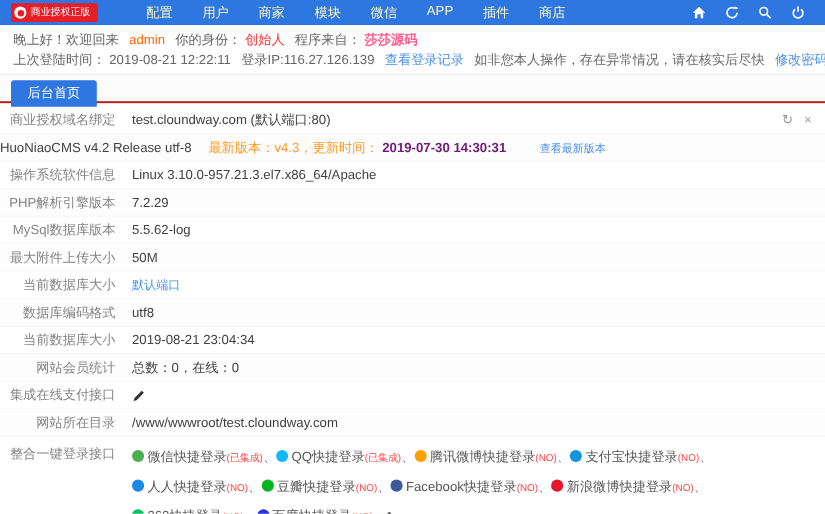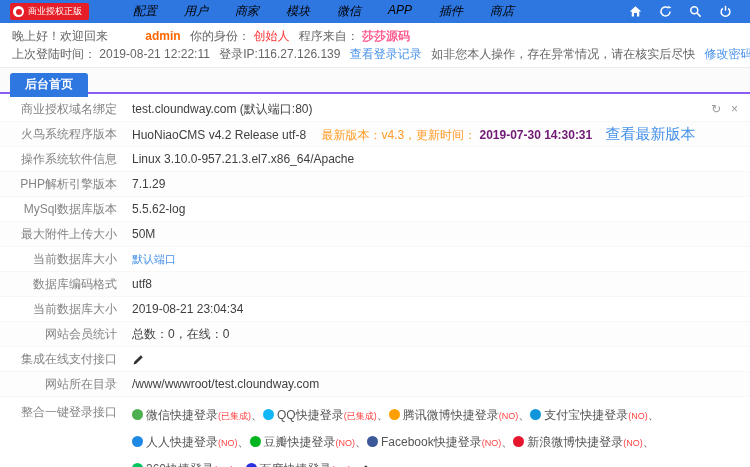--- a/index.html
+++ b/index.html
@@ -5,48 +5,48 @@
   * { box-sizing: border-box; margin: 0; padding: 0; }
   html, body { width: 750px; height: 467px; overflow: hidden; }
   body { font-family: "Liberation Sans", "DejaVu Sans", sans-serif; font-size: 12px; background: #fff; color: #404040; }
 
   
   .navbar { height: 23px; background: #2e76e0; display: flex; align-items: center; padding: 0 10px; }
   .brand-badge { background: #e61e28; color: #fff; font-size: 9px; height: 17px; display: flex; align-items: center; gap: 4px; padding: 0 7px 0 3px; border-radius: 2px; white-space: nowrap; }
   .brand-logo { width: 11px; height: 11px; border-radius: 50%; background: #fff; position: relative; flex: none; }
   .brand-logo::after { content: ""; position: absolute; inset: 2.5px; border-radius: 50%; background: #e61e28; }
   .nav-menu { display: flex; margin-left: 44px; gap: 27px; }
-  .nav-item { color: #000000; font-size: 12px; cursor: pointer; white-space: nowrap; font-style: italic; }
+  .nav-item { color: #fef9c3; font-size: 12px; cursor: pointer; white-space: nowrap; }
   .nav-icons { margin-left: auto; display: flex; gap: 17px; align-items: center; padding-right: 8px; }
   .nav-icons svg { display: block; cursor: pointer; }
 
   
   .greeting { padding: 5px 12px 4px; border-bottom: 1px solid #ececec; background: #fff; }
   .greeting .line { line-height: 17px; color: #666; white-space: nowrap; }
-  .hl-user { color: #ff6600; font-weight: bold; margin-left: 28px; }
+  .hl-user { color: #ff6600; font-weight: normal; }
   .hl-identity { color: #ff3333; }
   .hl-source { color: #ff5b8d; font-weight: bold; font-family: Liberation Mono, monospace; }
   .link { color: #4791ea; text-decoration: none; cursor: pointer; }
   .sp { display: inline-block; width: 6px; }
 
   
-  .tabbar { background: #fbfbfb; border-bottom: 2px solid #8b5cf6; padding: 5px 0 0 10px; height: 26px; font-weight: bold; }
+  .tabbar { background: #fbfbfb; border-bottom: 2px solid #b91c1c; padding: 5px 0 0 10px; height: 26px; }
   .tab { display: inline-block; background: #2e76e0; color: #fff; font-size: 12px; padding: 3px 15px 4px; border-radius: 3px 3px 0 0; cursor: pointer; }
 
   
   .panel { background: #fff; padding-top: 3px; }
   .row { display: flex; align-items: center; min-height: 25px; padding: 2px 12px 2px 0; border-bottom: 1px solid #f7f7f7; }
   .row:nth-child(even) { background: #fdfdfd; }
-  .row .label { width: 132px; flex: none; text-align: right; color: #848484; padding-right: 15px; }
+  .row .label { width: 120px; flex: none; text-align: right; color: #848484; padding-right: 15px; }
   .row .value { color: #404040; }
   .panel-controls { margin-left: auto; color: #9a9a9a; display: flex; gap: 10px; font-size: 12px; }
   .panel-controls span { cursor: pointer; }
   .ver-latest { color: #ff9b28; margin-left: 12px; text-align: center; }
   .ver-time { color: #701a75; font-weight: bold; }
-  .ver-link { margin-left: 10px; font-size: 15px; }
+  .ver-link { margin-left: 27px; font-size: 10px; }
   .mini-link { font-size: 11px; }
   .pencil { cursor: pointer; display: inline-block; vertical-align: middle; }
 
   
   .row-login { align-items: flex-start; padding-top: 5px; padding-bottom: 5px; }
   .row-login .label { padding-top: 2px; }
   .login-wrap { flex: 1; line-height: 26px; }
   .login-item { white-space: nowrap; }
   .login-item .dot { display: inline-block; width: 11px; height: 11px; border-radius: 50%; vertical-align: -1px; margin-right: 3px; }
   .login-item .name { color: #555; }
@@ -120,37 +120,36 @@
   <div class="row">
     <div class="label">商业授权域名绑定</div>
     <div class="value">test.cloundway.com (默认端口:80)</div>
     <div class="panel-controls">
       <span>↻</span>
       <span>×</span>
     </div>
   </div>
 
   <div class="row">
-    <div class="label">火鸟系统程序版本</div>
     <div class="value">
       <span>HuoNiaoCMS v4.2 Release utf-8</span>
       <span class="ver-latest">最新版本：v4.3，更新时间：</span>
       <span class="ver-time">2019-07-30 14:30:31</span>
       <span class="link ver-link">查看最新版本</span>
     </div>
   </div>
 
   <div class="row">
     <div class="label">操作系统软件信息</div>
     <div class="value">Linux 3.10.0-957.21.3.el7.x86_64/Apache</div>
   </div>
 
   <div class="row">
     <div class="label">PHP解析引擎版本</div>
-    <div class="value">7.1.29</div>
+    <div class="value">7.2.29</div>
   </div>
 
   <div class="row">
     <div class="label">MySql数据库版本</div>
     <div class="value">5.5.62-log</div>
   </div>
 
   <div class="row">
     <div class="label">最大附件上传大小</div>
     <div class="value">50M</div>

